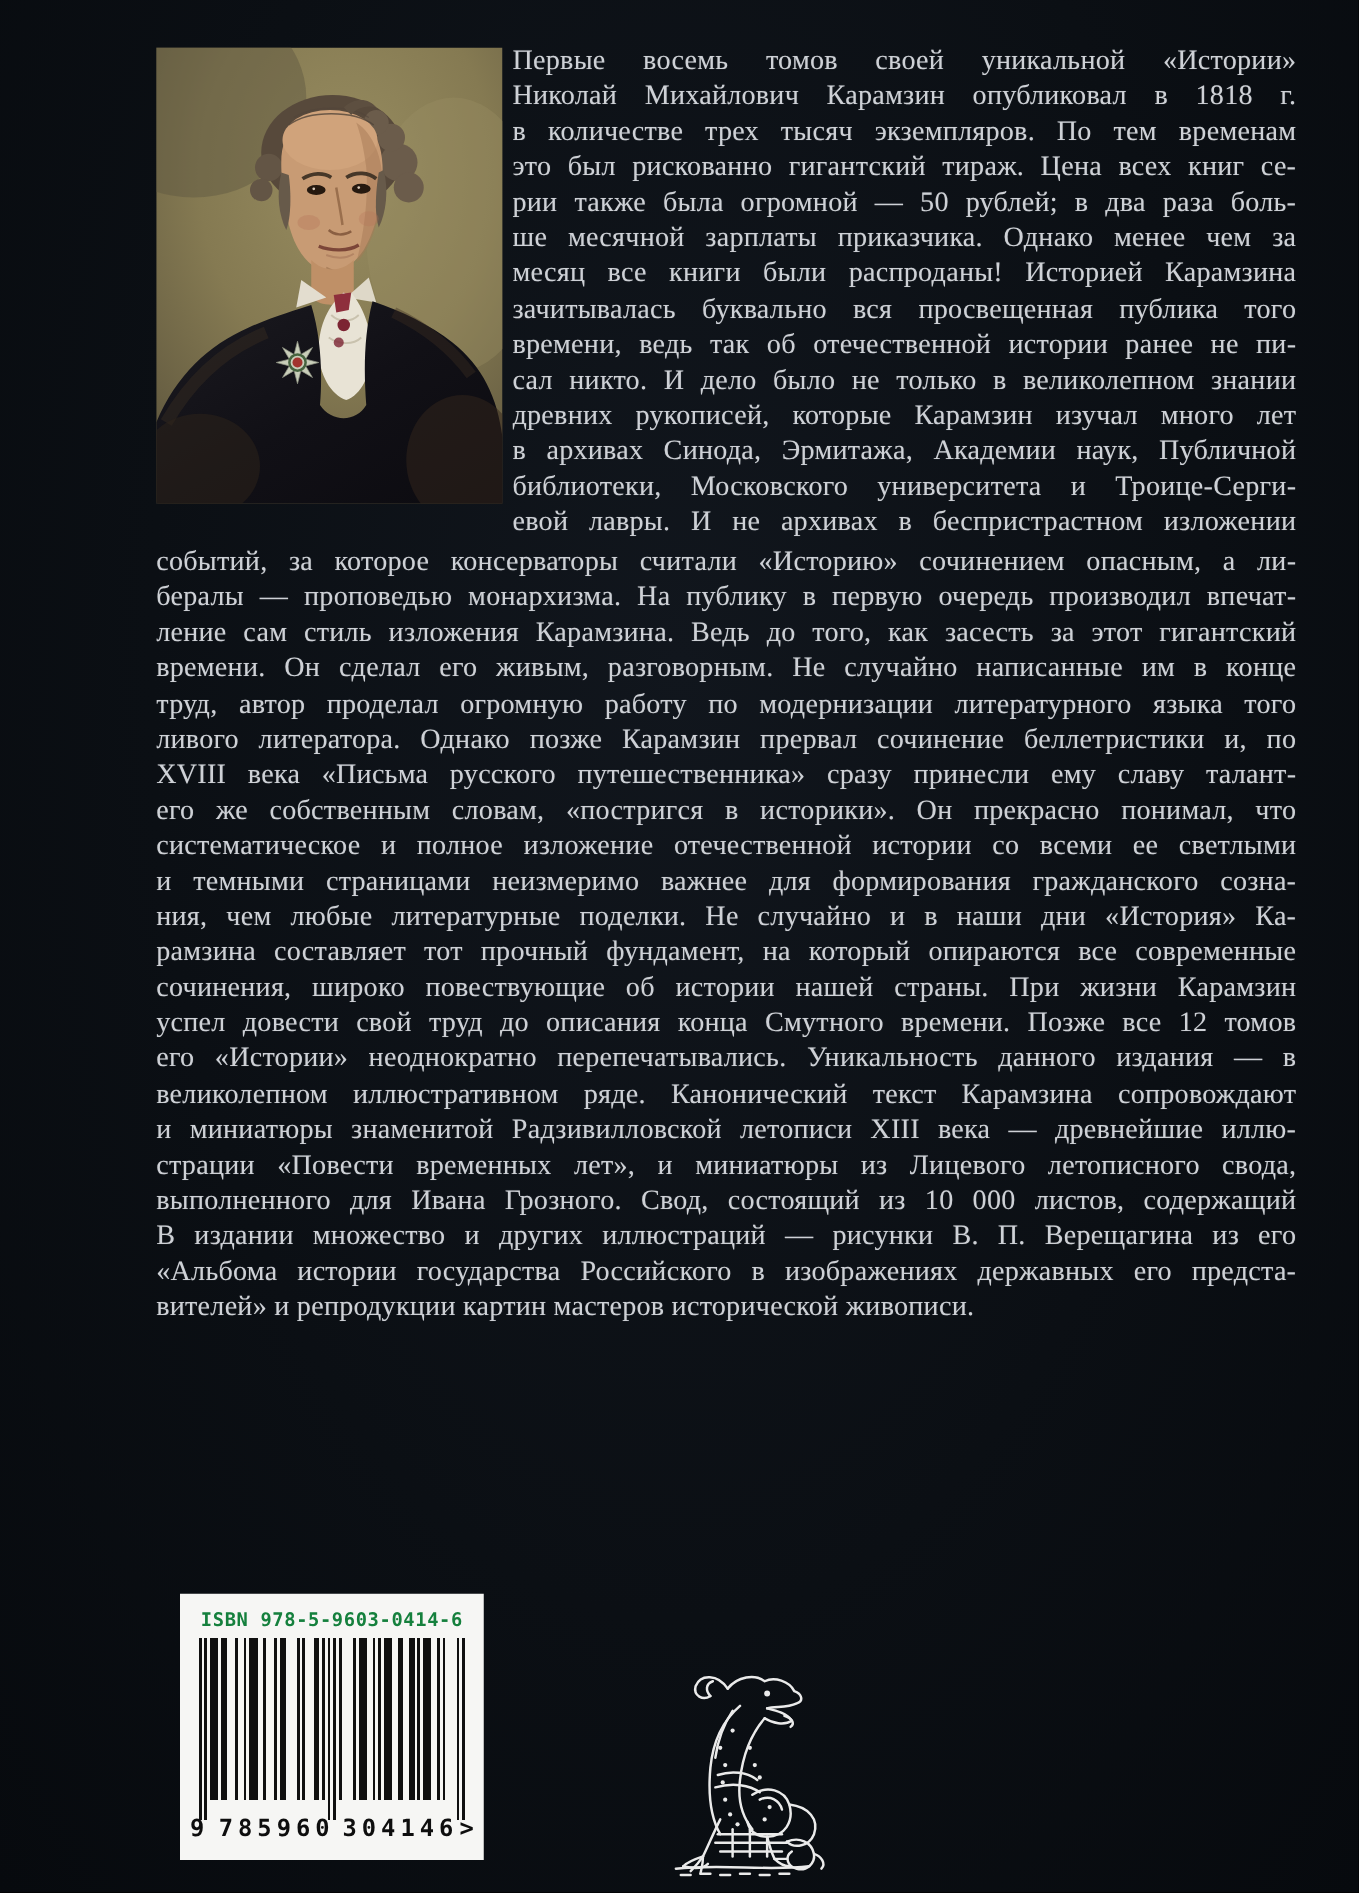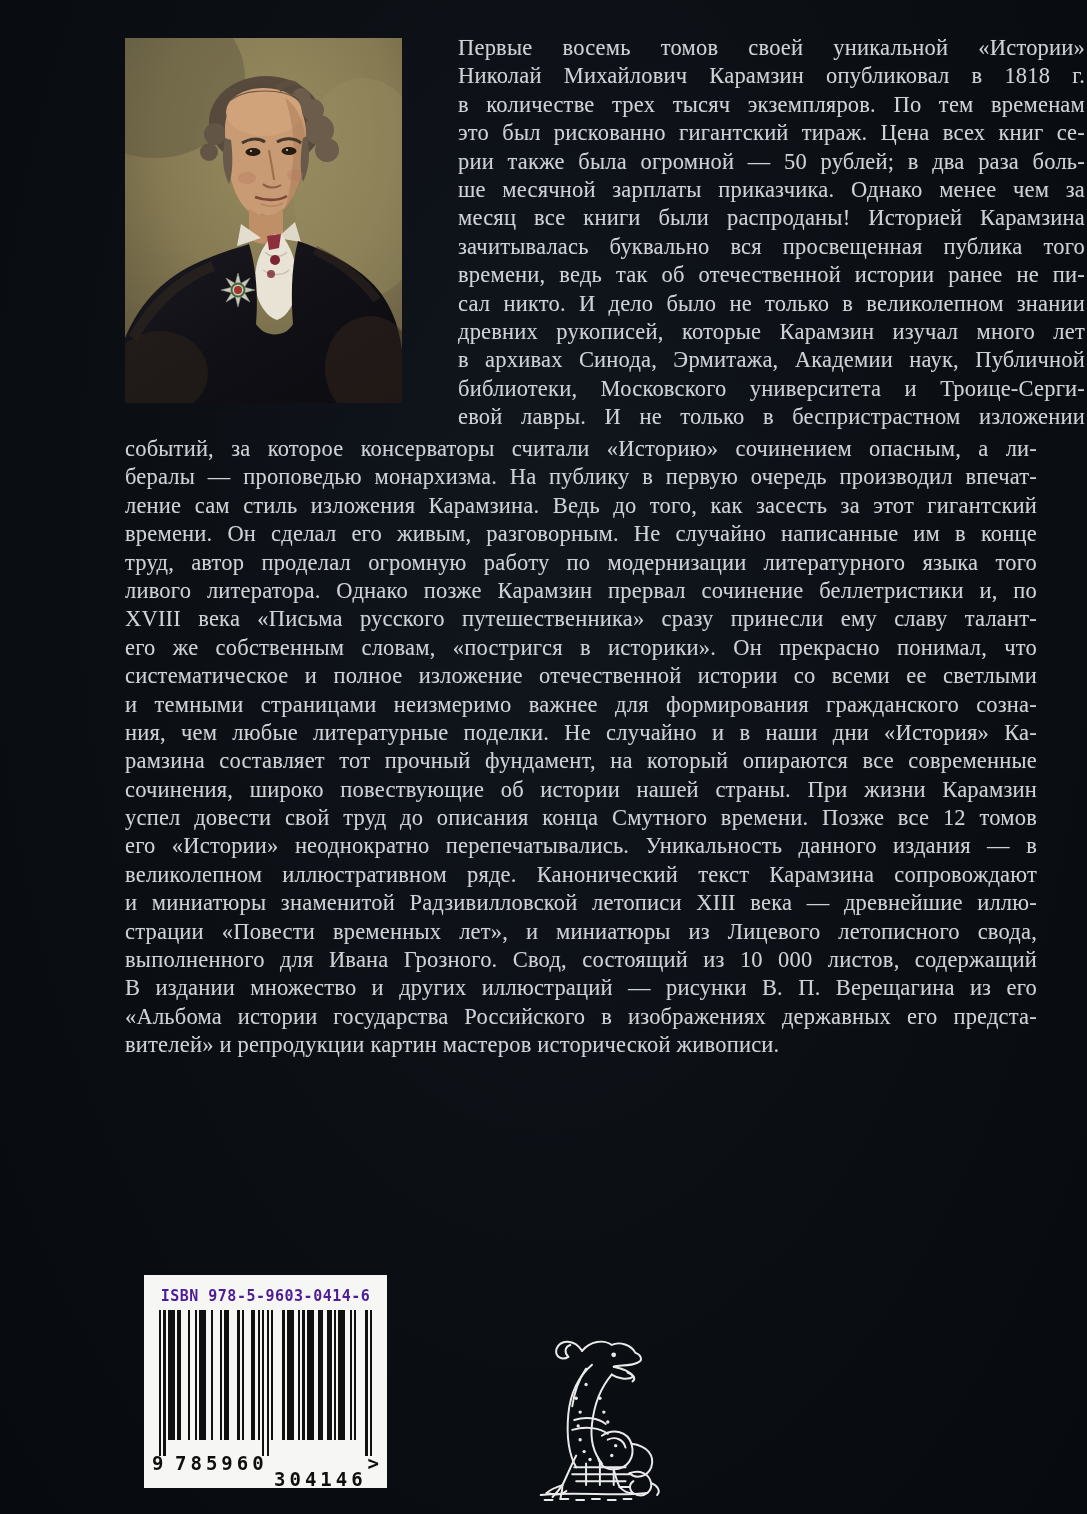--- a/index.html
+++ b/index.html
@@ -5,46 +5,46 @@
   :root{
     --bg:#0b0f14; --text:#ced1d6; --bcbg:#f6f6f4; --bars:#101010; --logo:#eaeaea;
   }
   html,body{margin:0;padding:0;background:#000;}
   .page{
     position:relative; width:1087px; height:1514px; overflow:hidden;
     background: radial-gradient(ellipse at 50% 35%, #11161d 0%, var(--bg) 55%, #070a0e 100%);
     font-family:"Liberation Serif", serif;
   }
   .portrait{position:absolute; left:125px; top:38px; width:277px; height:365px; display:block;}
-  .col-text{position:absolute; left:410px; top:34px; width:627px;margin-left:48px;}
+  .col-text{position:absolute; left:410px; top:34px; width:627px;}
   .full-text{position:absolute; left:125px; top:435px; width:912px;}
   .tline{
     height:28.4px; line-height:28.4px; overflow:hidden;
     font-size:22.5px; color:var(--text); letter-spacing:0.2px;
     text-align:justify; text-align-last:justify;
     text-shadow:0 0 1px rgba(230,234,240,0.25);
   }
   .tline.ragged{text-align-last:left;}
   .barcode-box{
     position:absolute; left:144px; top:1275px; width:243px; height:213px;
     background:var(--bcbg); box-sizing:border-box; padding:12px 15px 6px;
   }
   .isbn{
     font-family:"DejaVu Sans Mono", monospace; font-weight:bold; font-size:15px;
-    letter-spacing:0.5px; color:#4c1d95; text-align:center; white-space:nowrap;
+    letter-spacing:0.5px; color:#15803d; text-align:center; white-space:nowrap;
   }
   .ean{display:block; width:100%; height:146px; margin-top:5px;}
   .ean rect{fill:var(--bars);}
   .bc-digits{
     position:relative; height:28px; margin-top:-8px;
     font-family:"DejaVu Sans Mono", monospace; font-weight:bold; font-size:19px; color:#0e0e0e;
   }
   .bc-digits .d9{position:absolute; left:-7px; top:4px;}
   .bc-digits .dl{position:absolute; left:16px; top:4px; letter-spacing:4px;}
-  .bc-digits .dr{position:absolute; left:115px; top:20px; letter-spacing:4px;}
+  .bc-digits .dr{position:absolute; left:115px; top:4px; letter-spacing:4px;}
   .bc-digits .ds{position:absolute; right:-7px; top:4px;}
   .dragon{position:absolute; left:517px; top:1328px; width:150px; height:182px; display:block;}
   .dragon path, .dragon ellipse{stroke:var(--logo); fill:none; stroke-width:2; stroke-linecap:round; stroke-linejoin:round;}
   .dragon circle{fill:var(--logo); stroke:none;}
 </style>
 </head>
 <body>
 
 <div class="page">
 
@@ -134,21 +134,21 @@
       <div class="tline">это был рискованно гигантский тираж. Цена всех книг се-</div>
       <div class="tline">рии также была огромной — 50 рублей; в два раза боль-</div>
       <div class="tline">ше месячной зарплаты приказчика. Однако менее чем за</div>
       <div class="tline">месяц все книги были распроданы! Историей Карамзина</div>
       <div class="tline">зачитывалась буквально вся просвещенная публика того</div>
       <div class="tline">времени, ведь так об отечественной истории ранее не пи-</div>
       <div class="tline">сал никто. И дело было не только в великолепном знании</div>
       <div class="tline">древних рукописей, которые Карамзин изучал много лет</div>
       <div class="tline">в архивах Синода, Эрмитажа, Академии наук, Публичной</div>
       <div class="tline">библиотеки, Московского университета и Троице-Серги-</div>
-      <div class="tline">евой лавры. И не только в беспристрастном изложении</div>
+      <div class="tline">евой лавры. И не архивах в беспристрастном изложении</div>
     </div>
   <div class="full-text">
       <div class="tline">событий, за которое консерваторы считали «Историю» сочинением опасным, а ли-</div>
       <div class="tline">бералы — проповедью монархизма. На публику в первую очередь производил впечат-</div>
       <div class="tline">ление сам стиль изложения Карамзина. Ведь до того, как засесть за этот гигантский</div>
       <div class="tline">времени. Он сделал его живым, разговорным. Не случайно написанные им в конце</div>
       <div class="tline">труд, автор проделал огромную работу по модернизации литературного языка того</div>
       <div class="tline">ливого литератора. Однако позже Карамзин прервал сочинение беллетристики и, по</div>
       <div class="tline">XVIII века «Письма русского путешественника» сразу принесли ему славу талант-</div>
       <div class="tline">его же собственным словам, «постригся в историки». Он прекрасно понимал, что</div>

